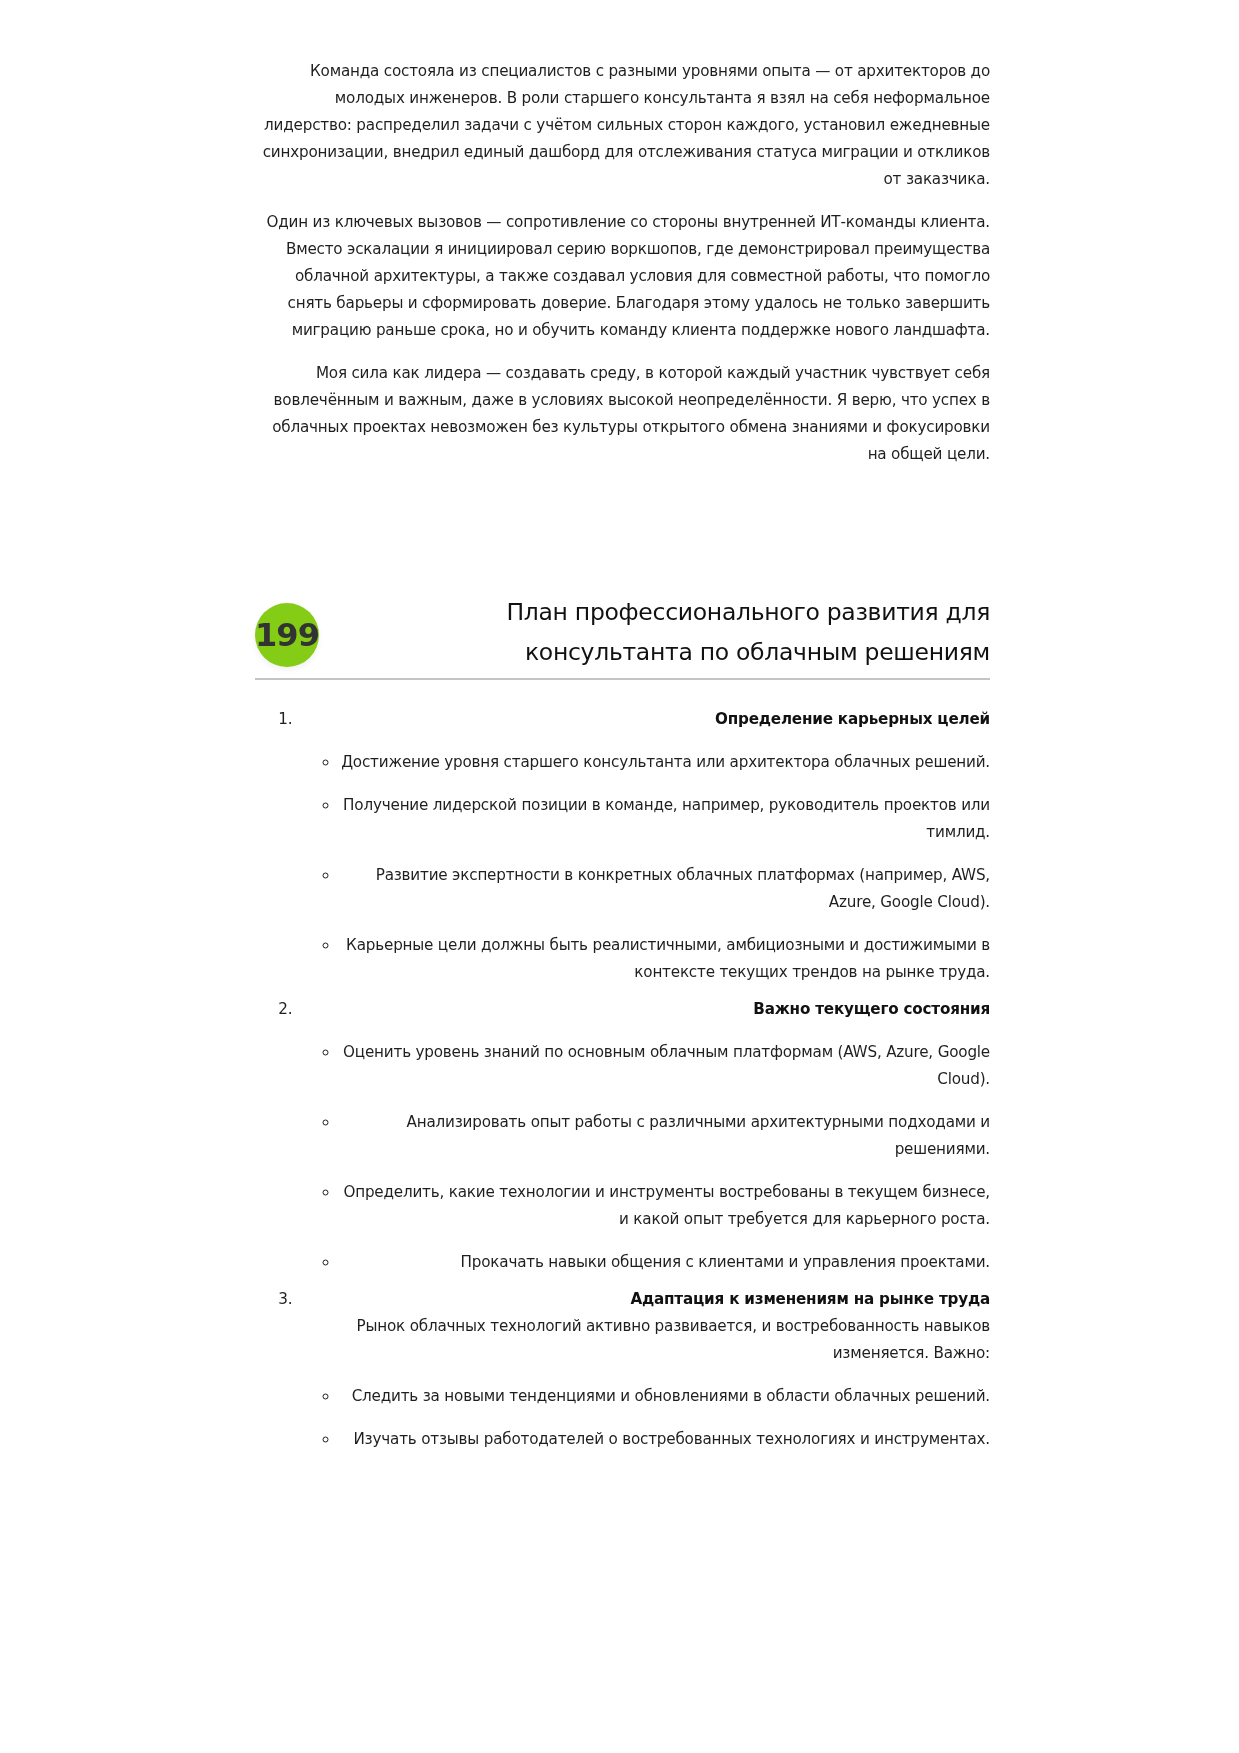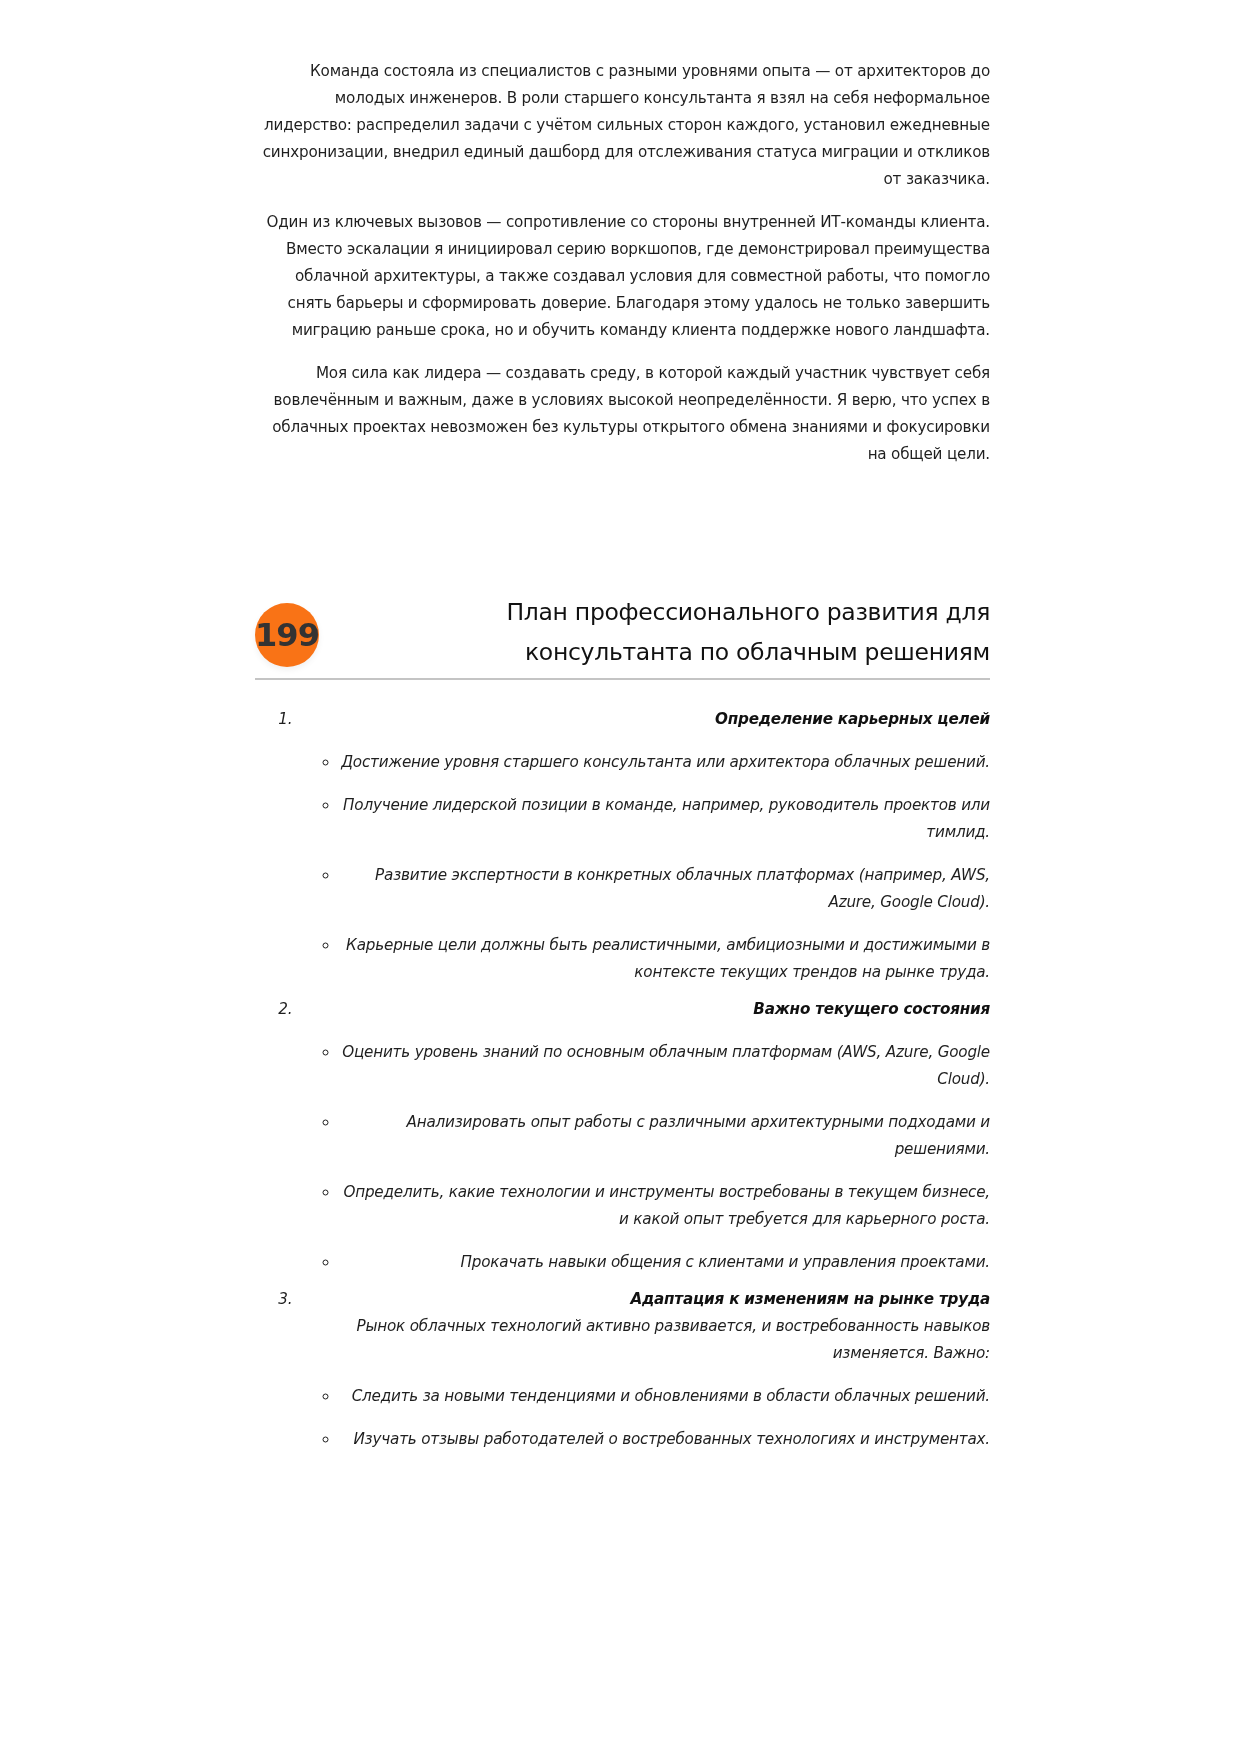--- a/index.html
+++ b/index.html
@@ -30,21 +30,21 @@
       display: flex;
       align-items: center;
       padding-bottom: 6px;
       border-bottom: 2px solid #c4c4c4;
       margin-top: 0;
     }
     .badge {
       width: 64px;
       height: 64px;
       border-radius: 50%;
-      background: #f97316;
+      background: #84cc16;
       box-shadow: 0 3px 6px rgba(0,0,0,0.06);
       display: flex;
       align-items: center;
       justify-content: center;
       font-weight: bold;
       font-size: 32px;
       color: #333333;
       letter-spacing: -1px;
       flex: 0 0 auto;
       margin-right: 30px;
@@ -58,21 +58,21 @@
       color: #111111;
       letter-spacing: -0.3px;
     }
     ol.sections {
       margin: 26px 0 0 0;
       padding: 0 0 0 42px;
       font-size: 15.2px;
       line-height: 27px;
       letter-spacing: -0.2px;
     }
-    ol.sections > li { margin-bottom: 10px; font-style: italic; }
+    ol.sections > li { margin-bottom: 10px; }
     .section-title { font-weight: bold; color: #111; }
     .section-intro { display: block; }
     ul.bullets {
       list-style: circle;
       margin: 16px 0 0 0;
       padding: 0 0 0 42px;
     }
     ul.bullets > li { margin-bottom: 16px; }
     ul.bullets > li:last-child { margin-bottom: 8px; }
     .trailing { display: block; margin-top: 8px; }

